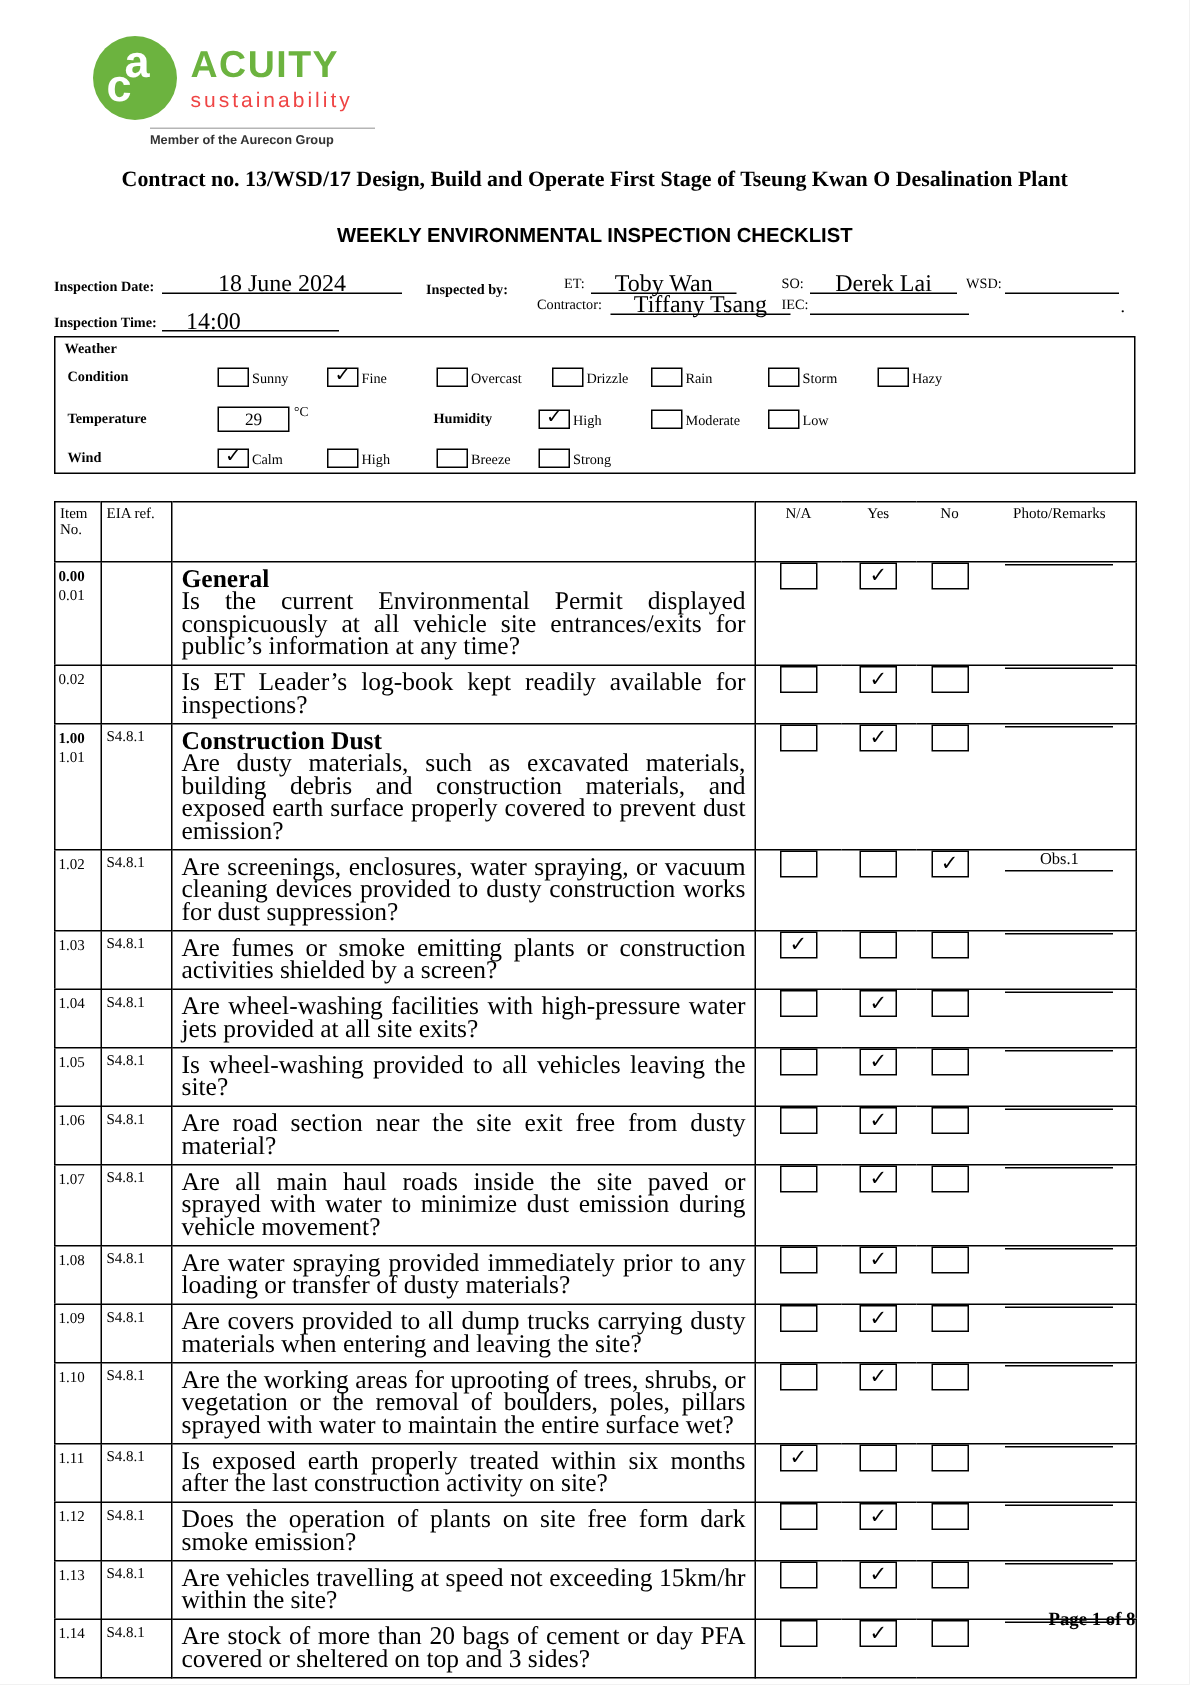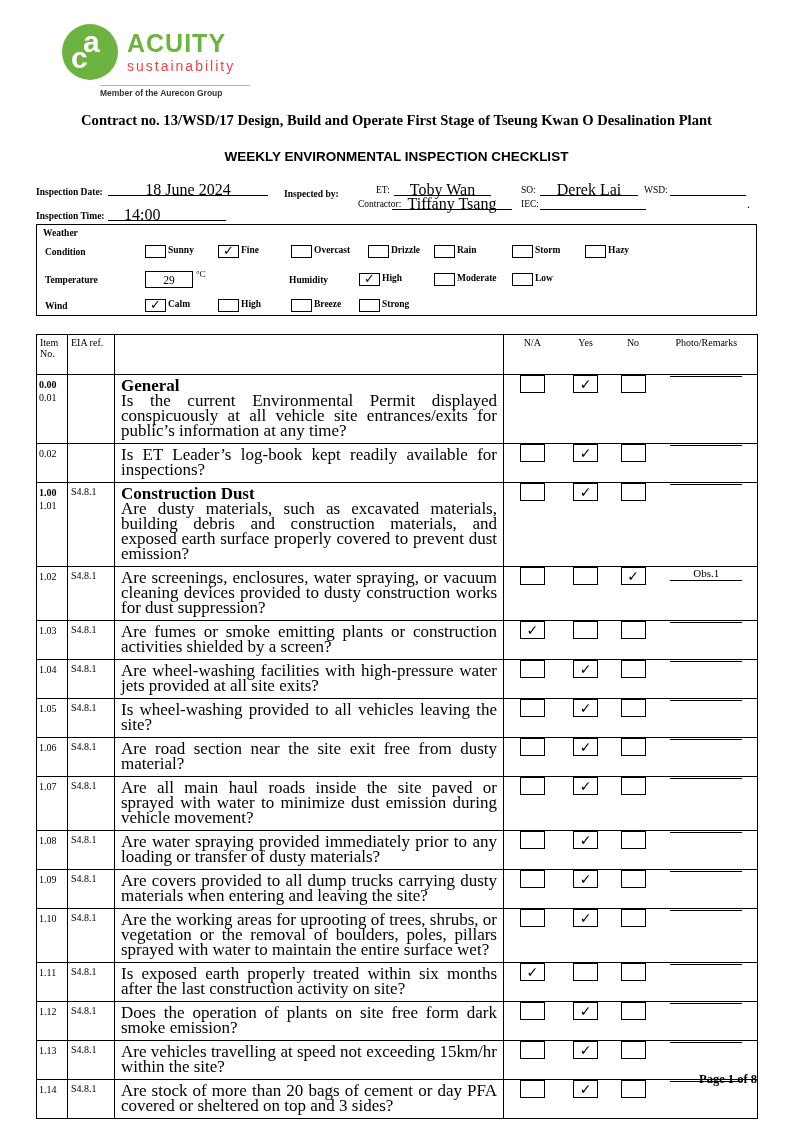--- a/index.html
+++ b/index.html
@@ -40,21 +40,21 @@
   .meta { position:absolute; left:36px; top:183px; width:721px; height:40px; font-size:9.5px; }
   .m-label { position:absolute; font-weight:bold; font-size:9.5px; white-space:nowrap; }
   .m-plain { position:absolute; font-size:9.5px; white-space:nowrap; }
   .m-field { position:absolute; border-bottom:1px solid #000; text-align:center;
     font-size:16px; height:15px; white-space:nowrap; }
   
   .weather-box { position:absolute; left:36px; top:224px; width:721px; height:92px;
     border:1px solid #000; font-size:9.5px; }
   .w-title { position:absolute; left:6px; top:3px; font-weight:bold; }
   .w-label { position:absolute; font-weight:bold; white-space:nowrap; }
-  .wcb { position:absolute; display:flex; align-items:flex-start;font-weight:bold; }
+  .wcb { position:absolute; display:flex; align-items:flex-end; }
   .wbox { width:21px; height:13px; border:1px solid #000; display:flex;
     align-items:center; justify-content:center; flex:0 0 auto; }
   .wlbl { margin-left:2px; white-space:nowrap; }
   .wbox.checked::after { content:"\2713"; font:bold 13px "DejaVu Sans", sans-serif; margin-top:-2px; }
   .temp-box { position:absolute; width:48px; height:17px; border:1px solid #000;
     text-align:center; font-size:11.5px; line-height:16px; }
   .temp-unit { position:absolute; font-size:9px; }
   
   .tbl-wrap { position:absolute; left:36px; top:334px; width:721px; }
   table.chk { width:721px; border-collapse:collapse; border:1.4px solid #000; table-layout:fixed; }
@@ -113,21 +113,21 @@
     <span class="m-plain" style="left:340px; top:2px">ET:</span>
     <span class="m-field" style="left:358px; top:-2px; width:97px">Toby Wan</span>
 
     <span class="m-plain" style="left:485px; top:2px">SO:</span>
     <span class="m-field" style="left:504px; top:-2px; width:98px">Derek Lai</span>
 
     <span class="m-plain" style="left:608px; top:2px">WSD:</span>
     <span class="m-field" style="left:634px; top:-2px; width:76px"></span>
 
     <span class="m-plain" style="left:322px; top:16px">Contractor:</span>
-    <span class="m-field" style="left:356px; top:12px; width:120px">Tiffany Tsang</span>
+    <span class="m-field" style="left:371px; top:12px; width:120px">Tiffany Tsang</span>
 
     <span class="m-plain" style="left:485px; top:16px">IEC:</span>
     <span class="m-field" style="left:504px; top:12px; width:106px"></span>
 
     <span class="m-plain" style="left:711px; top:14px; font-size:12px">.</span>
 
     <span class="m-label" style="left:0; top:28px">Inspection Time:</span>
     <span class="m-field" style="left:72px; top:23px; width:118px; text-align:left; padding-left:16px">14:00</span>
   </div>
 

